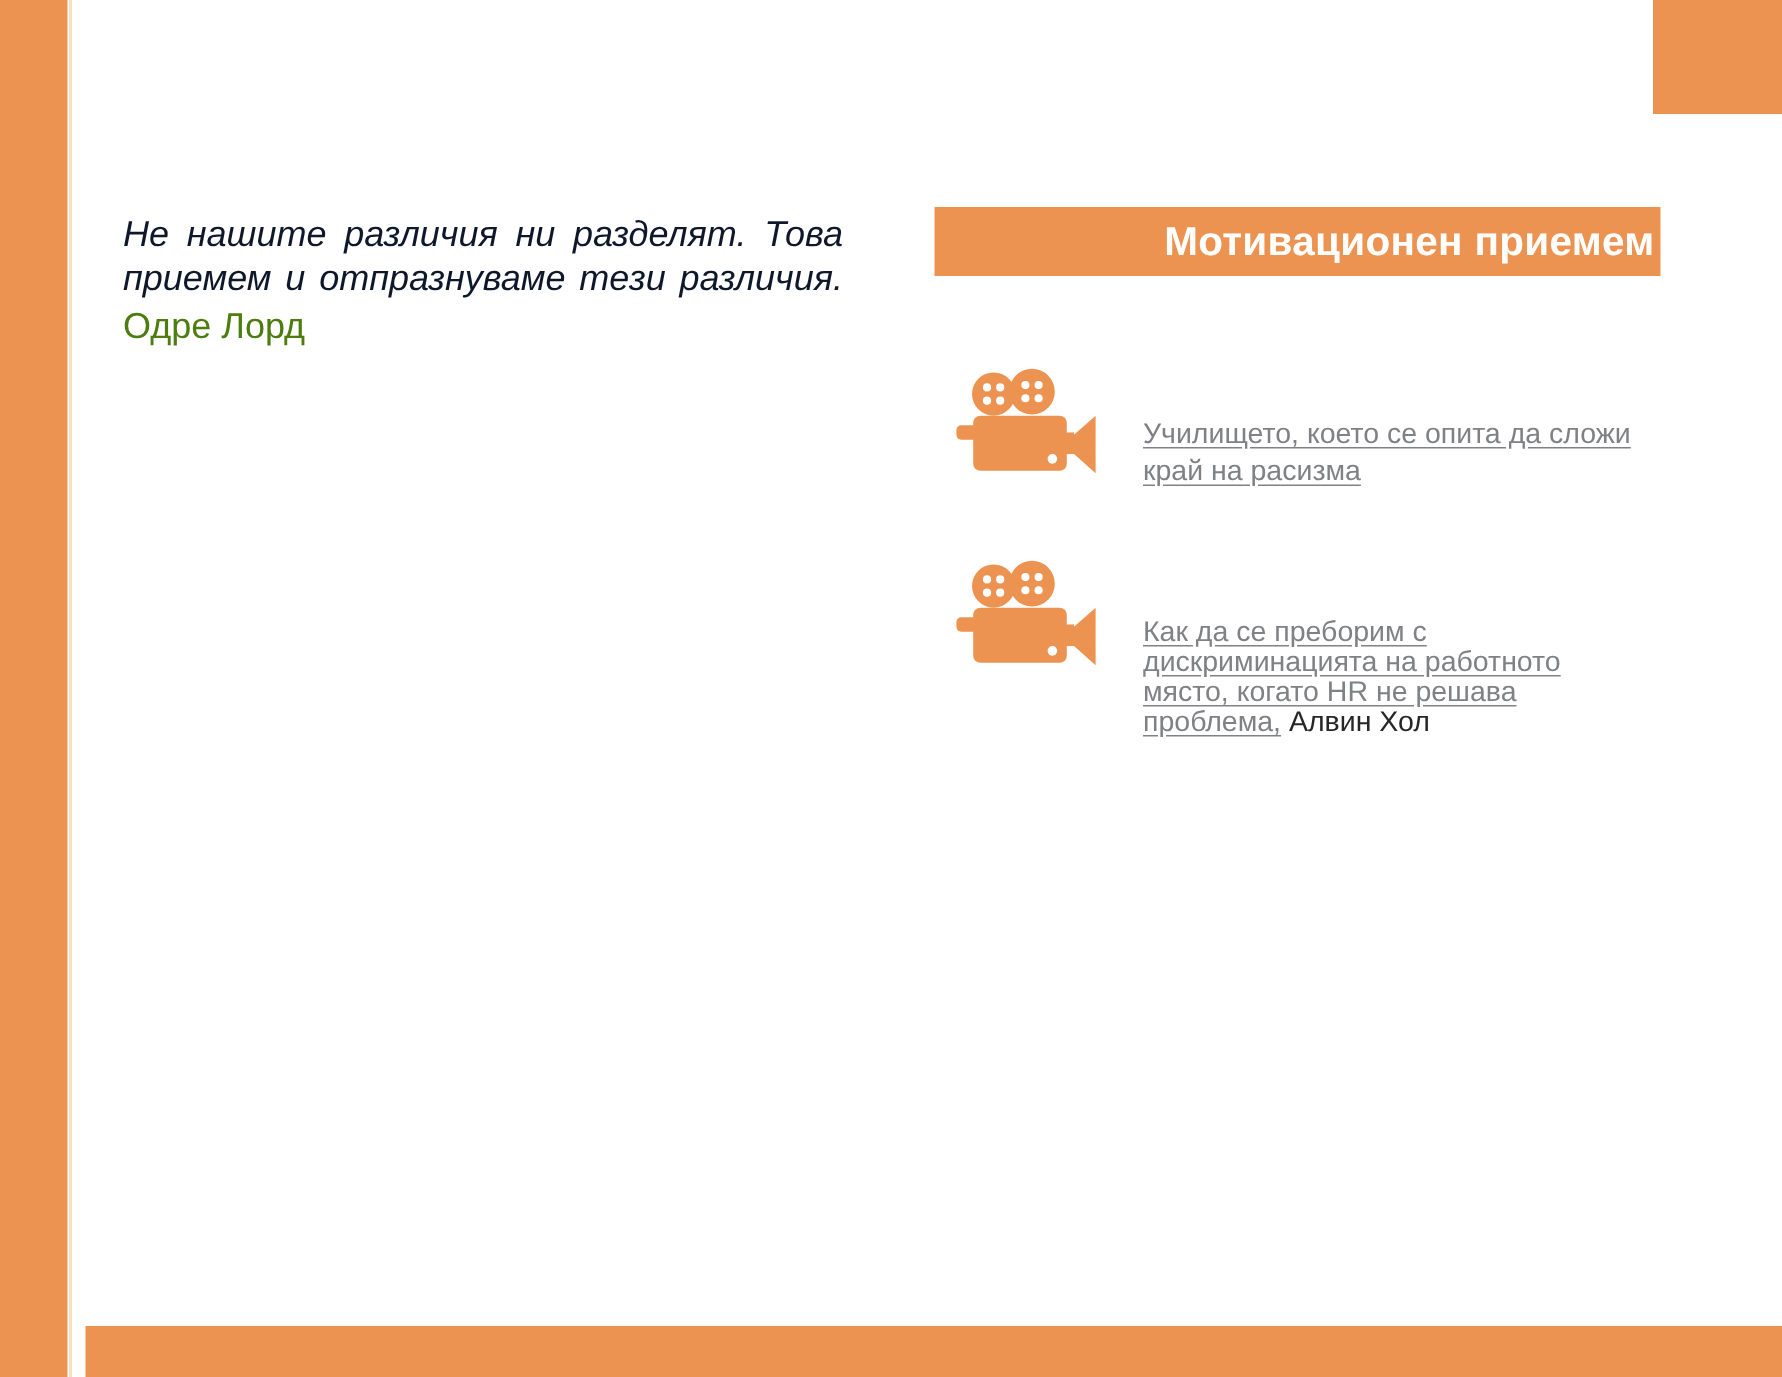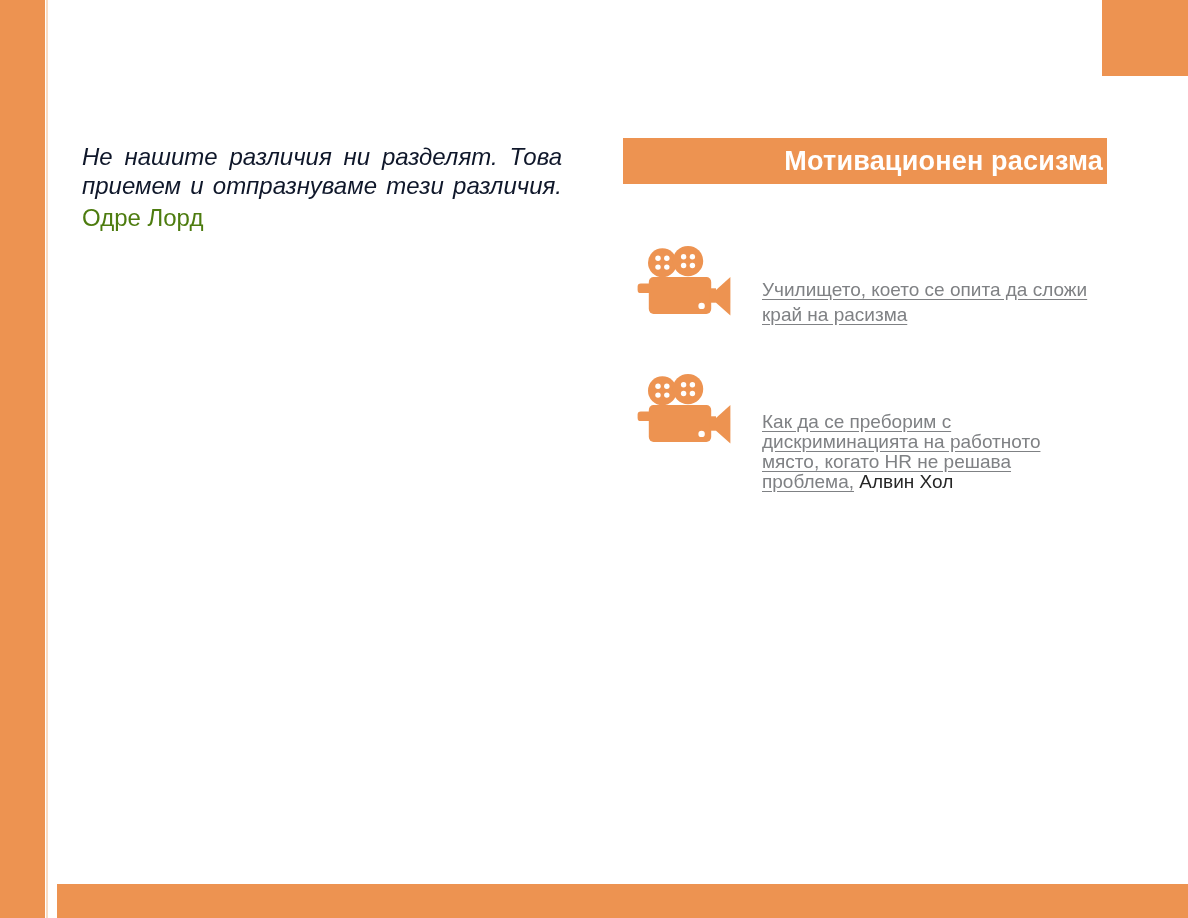--- a/index.html
+++ b/index.html
@@ -116,21 +116,21 @@
   <span>101</span>
 </div>
 
 <div class="quote">
   <div class="quote-line">Не нашите различия ни разделят. Това</div>
   <div class="quote-line">приемем и отпразнуваме тези различия.</div>
   <div class="quote-author">Одре Лорд</div>
 </div>
 
 <div class="section-header">
-  <span>Мотивационен расизма</span>
+  <span>Мотивационен приемем</span>
 </div>
 
 <div class="camera-icon icon-1">
   <svg viewBox="0 0 120 104" width="96" height="85" aria-hidden="true">
     <g fill="#ED9351">
       <circle cx="33" cy="26" r="18"></circle>
       <circle cx="65" cy="24" r="19"></circle>
       <rect x="2" y="52" width="18" height="12" rx="4"></rect>
       <rect x="16" y="44" width="78" height="46" rx="6"></rect>
       <rect x="92" y="58" width="8" height="18"></rect>

